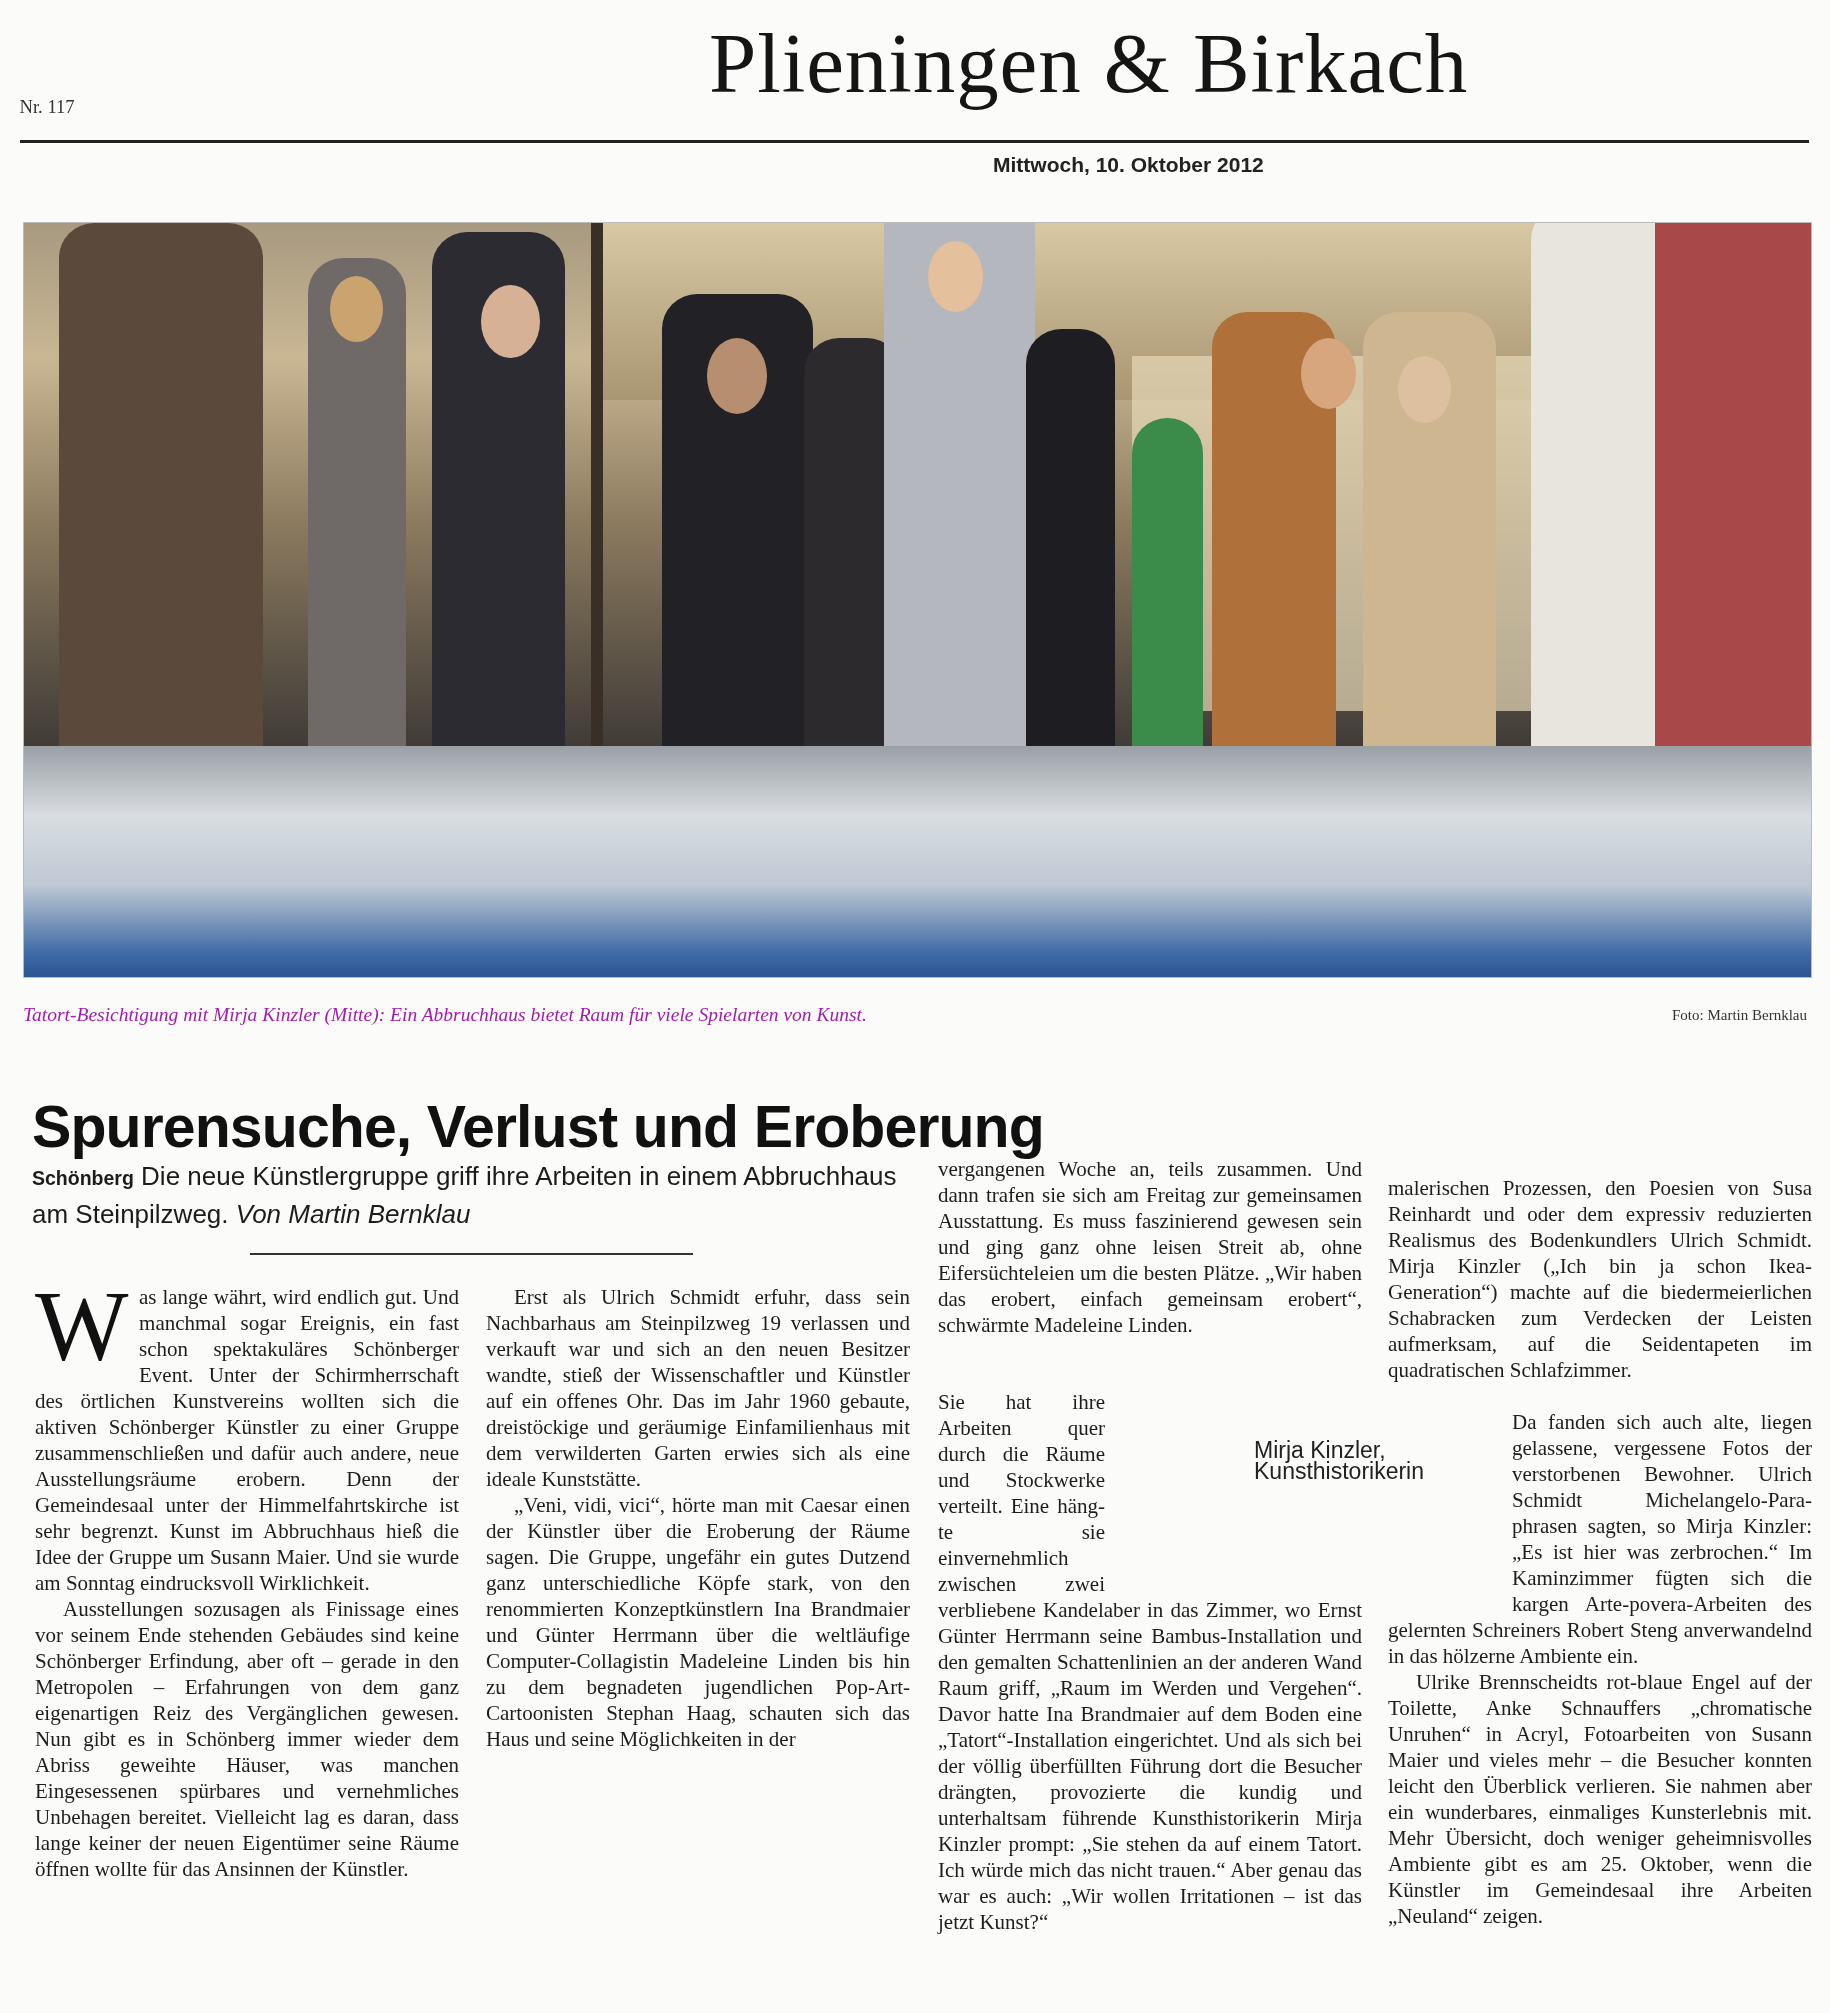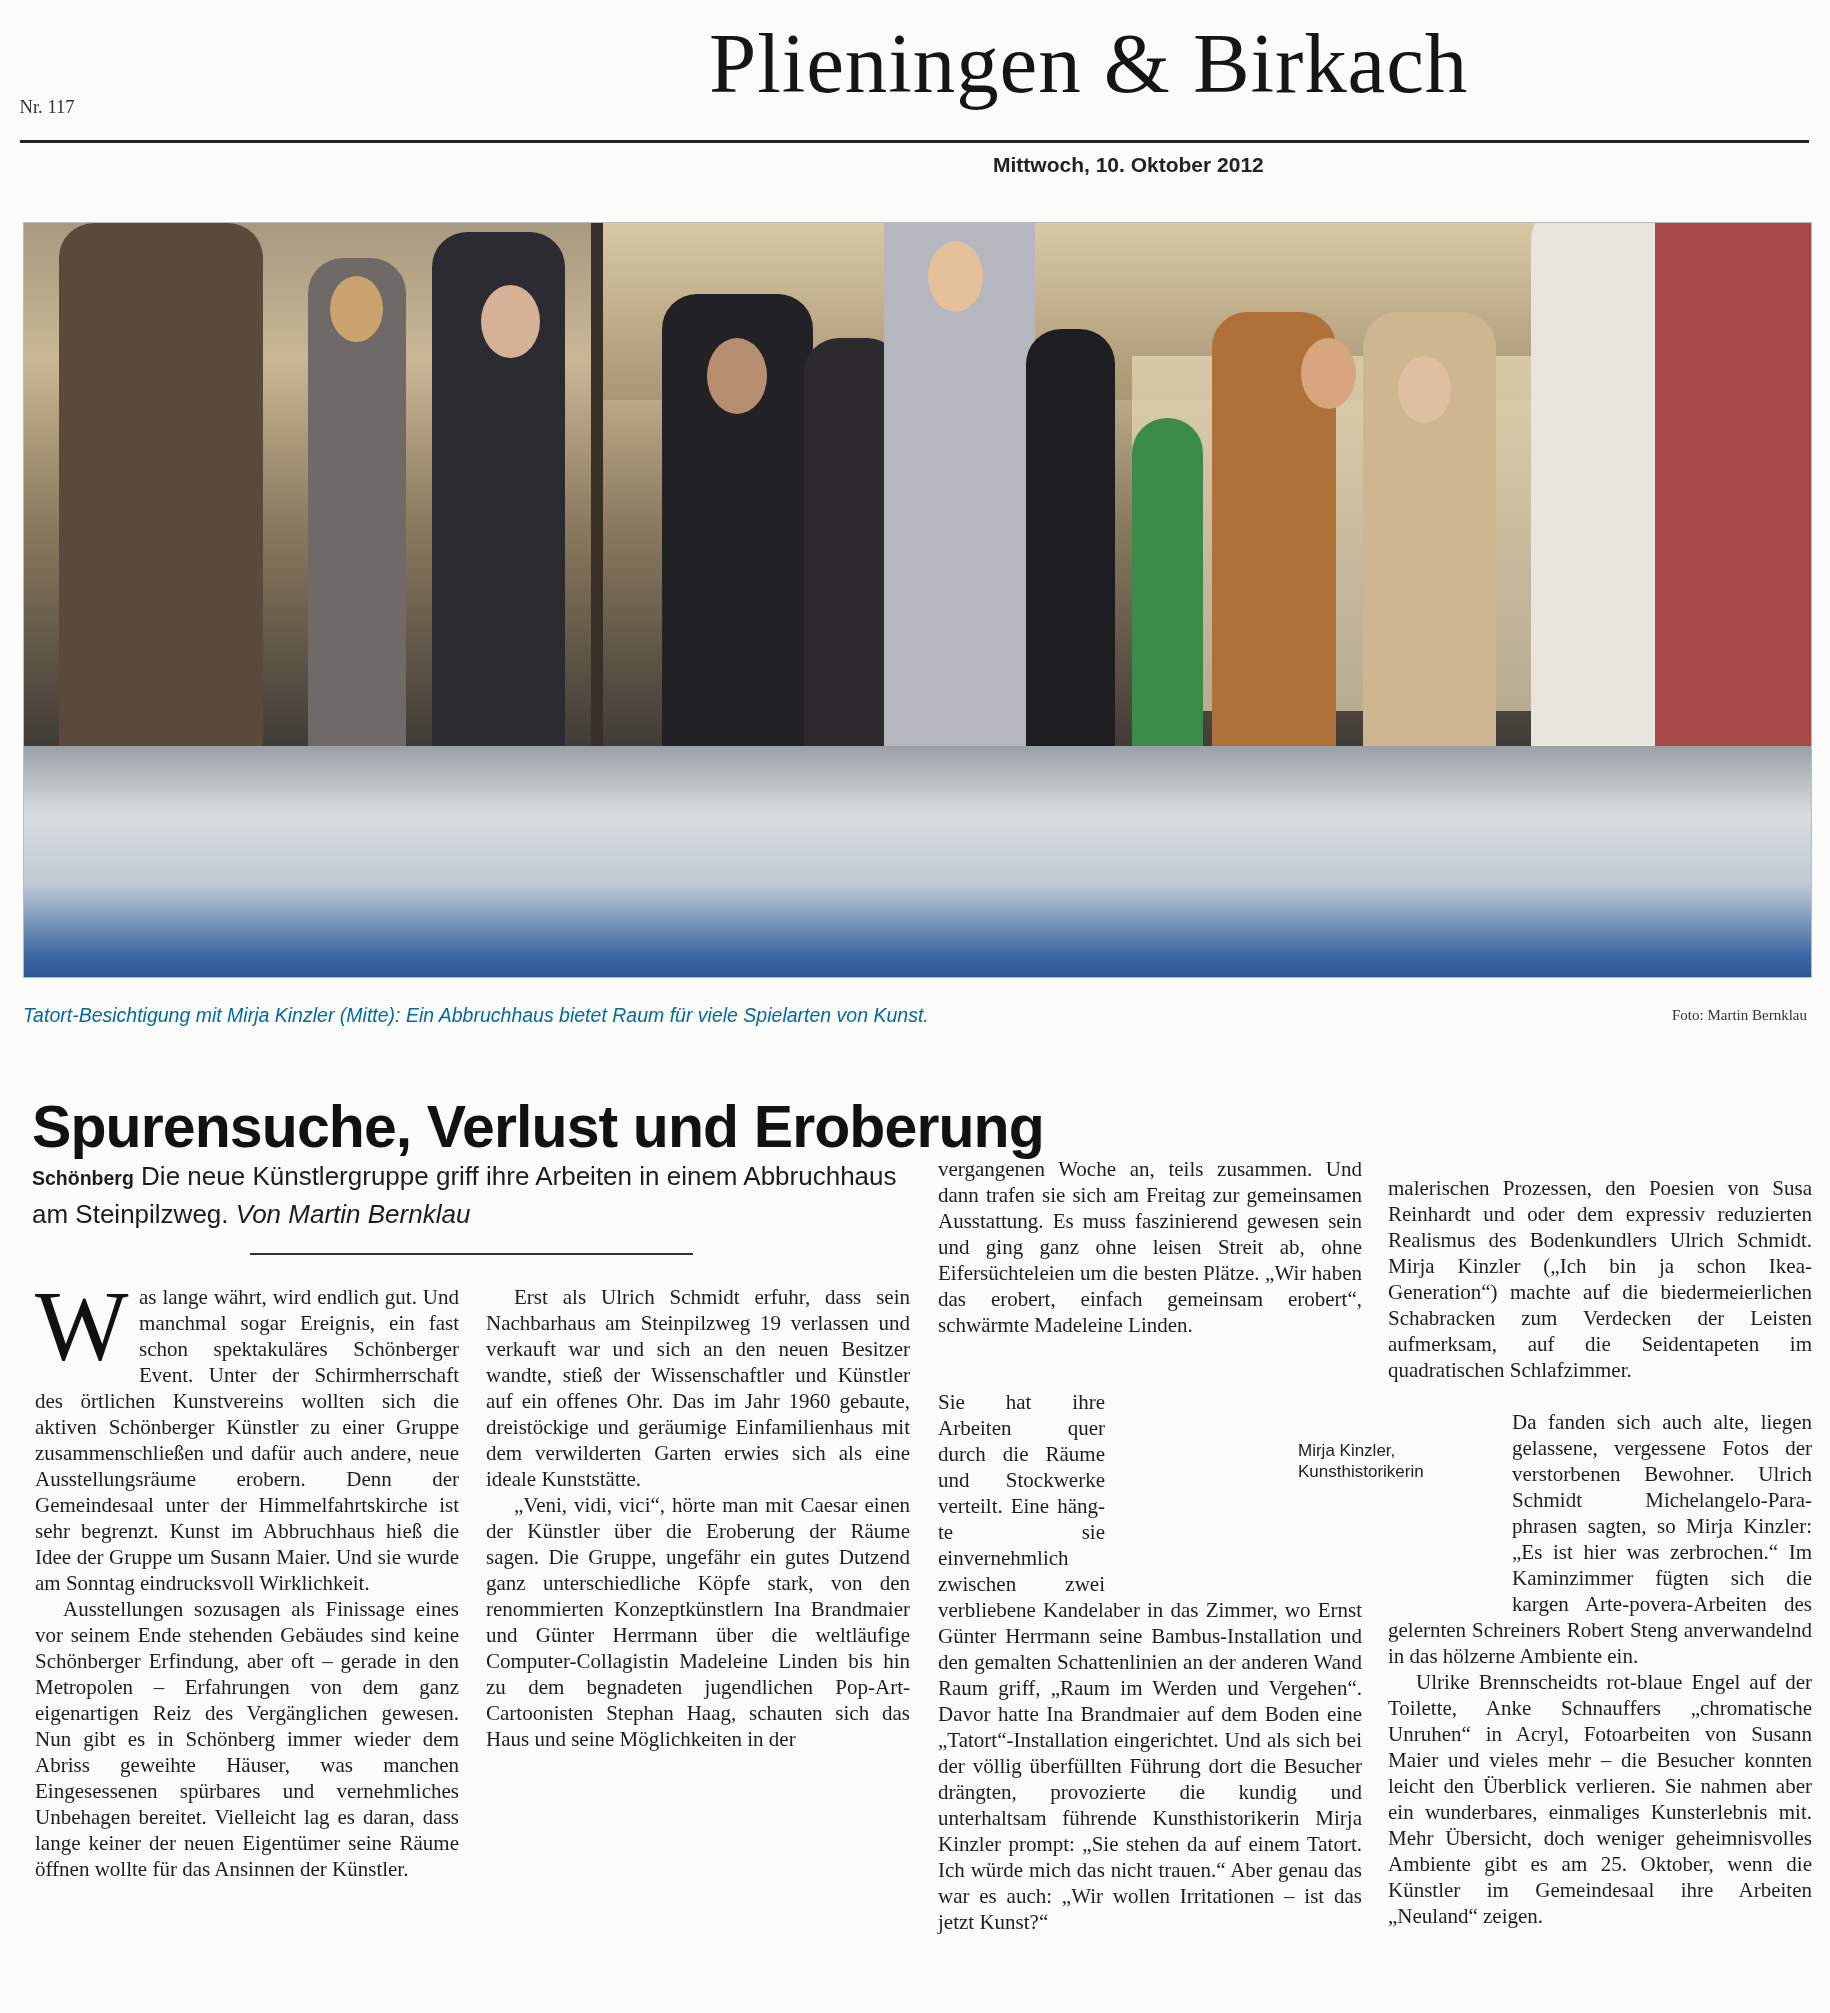--- a/index.html
+++ b/index.html
@@ -32,21 +32,21 @@
       background: linear-gradient(180deg, #a89a80 0%, #c9b794 18%, #8b7a5e 40%, #3e3a36 70%, #7f8a96 86%, #c7d2dc 92%, #4b72a7 100%);
     }
     .photo .ceiling { position:absolute; left:567px; top:0; width:975px; height:177px; background: linear-gradient(180deg,#d8c8a4,#a99673); }
     .photo .wall { position:absolute; left:1108px; top:133px; width:426px; height:355px; background:#e6d8b8; opacity:.7; }
     .photo .floor { position:absolute; left:0; bottom:0; width:100%; height:231px; background: linear-gradient(180deg,#9aa0a6 0%,#d9dde1 30%,#bfc9d4 60%,#3e6aa5 90%,#2c5592 100%); }
     .photo .person { position:absolute; bottom:222px; border-radius: 35px 35px 5.3px 5.3px; }
     .photo .head { position:absolute; border-radius:50%; background:#d7b196; }
     .photo .door { position:absolute; left:567px; top:0; width:12.4px; height:550px; background:#3a2f26; }
     .photo-caption {
       position: absolute; left: 23px; top: 1004px;
-      font-family: Liberation Sans, sans-serif; font-style: italic; font-size: 19.5px; color: #0369a1;
+      font-family: Liberation Serif, serif; font-style: italic; font-size: 19.5px; color: #a21caf;
     }
     .photo-credit {
       position: absolute; right: 23px; top: 1007px;
       font-family: "Liberation Serif", serif; font-size: 15px; color: #333; margin-left: 26px;
     }
     .headline {
       position: absolute; left: 32px; top: 1053px;
       font-family: "Liberation Sans", sans-serif; font-weight: bold; font-size: 59px;
       letter-spacing: -0.9px; color: #111; white-space: nowrap;
     }
@@ -72,21 +72,21 @@
     .c2 { left: 486px; top: 1284px; }
     .c3 { left: 938px; top: 1156px; }
     .c4 { left: 1388px; top: 1156px; margin-top: 19px; }
     .pullquote {
       position: absolute; left: 1254px; top: 1435px; width: 239px;
     }
     .pullquote .q {
       font-family: "Liberation Serif", serif; font-size: 26.6px; line-height: 37px; color: #b3261e;
     }
     .pullquote .att {
-      margin-top: 5.3px; font-family: "Liberation Sans", sans-serif; font-size: 17px; line-height: 21px; color: #222; margin-left: 44px;
+      margin-top: 5.3px; font-family: "Liberation Sans", sans-serif; font-size: 23px; line-height: 21px; color: #222;
     }
     .wrap-left { float: right; width: 257px; height: 206px; }
     .wrap-right { float: left; width: 124px; height: 206px; }
   </style>
 </head>
 <body>
 
 <div>
   <div class="masthead-num">Nr. 117</div>
   <div class="masthead-title">Plieningen &amp; Birkach</div>

